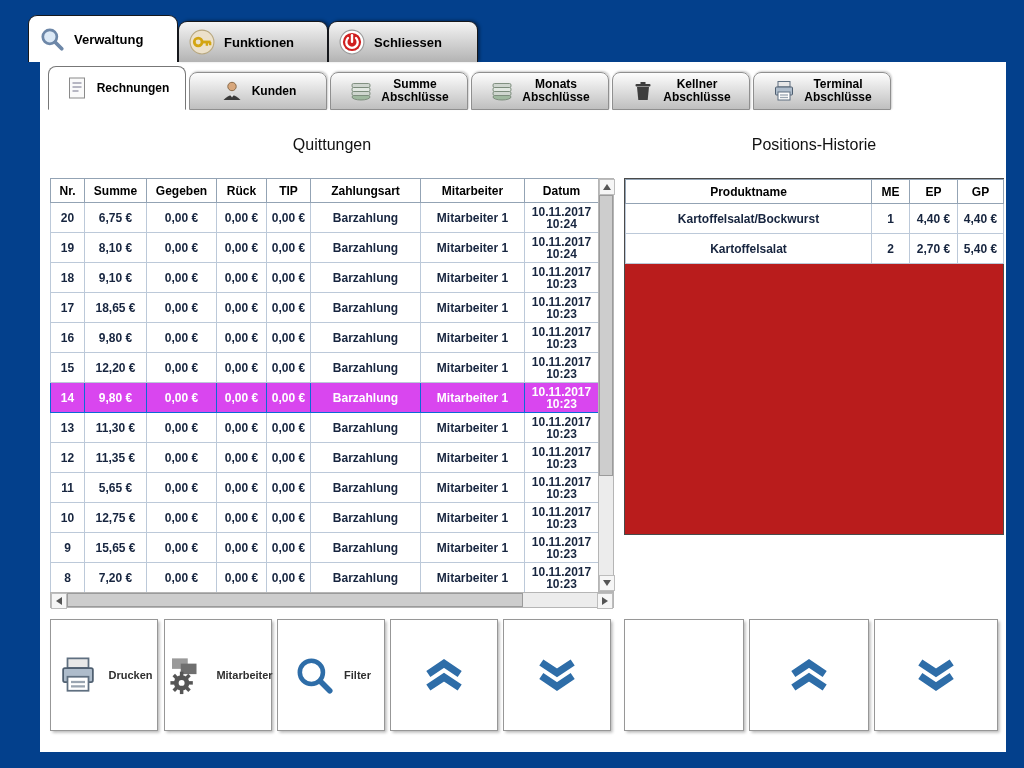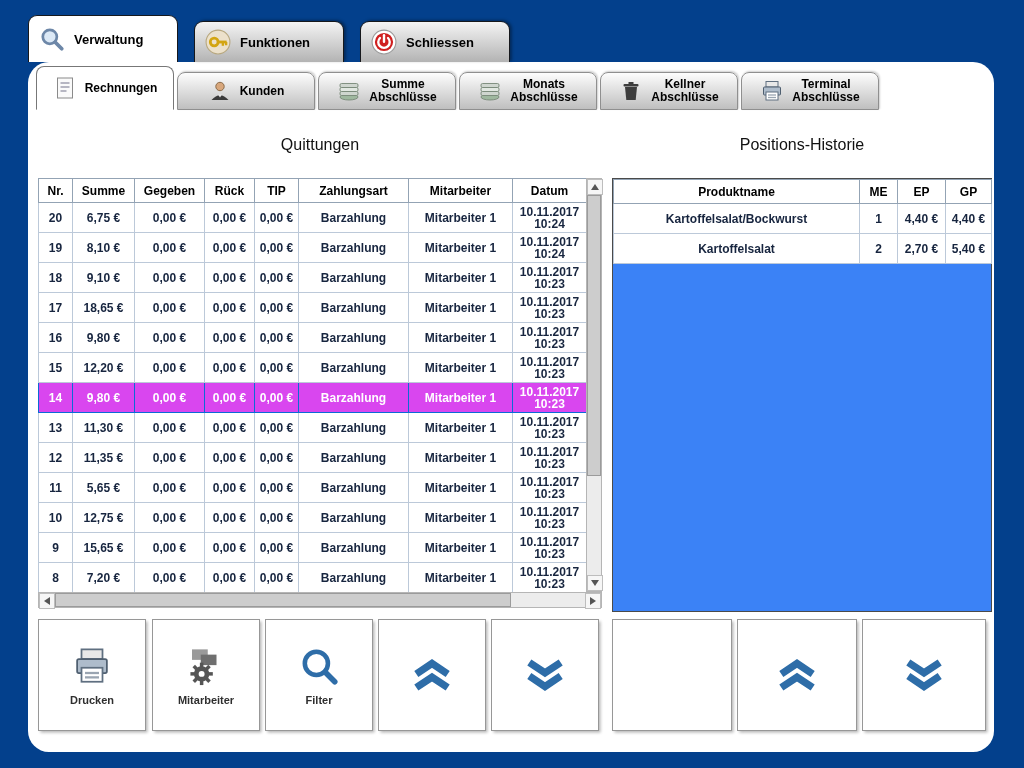--- a/index.html
+++ b/index.html
@@ -3,32 +3,32 @@
 <meta charset="utf-8">
 <style>
   html,body{margin:0;padding:0;}
   body{
     width:1024px;height:768px;position:relative;overflow:hidden;
     background:#03408c;
     font-family:"Liberation Sans", sans-serif;
     -webkit-font-smoothing:antialiased;
   }
   
-  #top-tabs{position:absolute;left:28px;top:16px;height:46px;display:flex;align-items:flex-end;gap:16px;z-index:5;}
+  #top-tabs{position:absolute;left:28px;top:16px;height:46px;display:flex;align-items:flex-end;gap:0;z-index:5;}
   .top-tab{
     height:40px;min-width:118px;display:flex;align-items:center;gap:9px;
     padding:0 20px 0 10px;border:1px solid #16181c;border-bottom:none;
     border-radius:9px 9px 0 0;background:linear-gradient(#f4f4f4,#b3b3b3);
     font-size:13px;font-weight:bold;color:#000;box-shadow:2px -1px 3px rgba(0,0,0,.35);
     cursor:default;
   }
   .top-tab.active{background:#fff;height:46px;box-shadow:none;}
   .top-tab .icon svg{width:26px;height:26px;display:block;}
   
-  #panel{position:absolute;left:28px;top:62px;width:966px;height:690px;background:#fff;border-radius:21px;}
+  #panel{position:absolute;left:40px;top:62px;width:966px;height:690px;background:#fff;}
   
   #sub-tabs{position:absolute;left:8px;top:6px;height:42px;display:flex;align-items:flex-end;gap:3px;}
   .sub-tab{
     height:36px;min-width:116px;display:flex;align-items:center;justify-content:center;gap:8px;
     padding:0 10px;border:1px solid #8f8f8f;border-radius:8px 8px 0 0;
     background:linear-gradient(#fdfdfd,#bfbfbf);
     font-size:12px;font-weight:bold;color:#000;box-shadow:1px -1px 2px rgba(0,0,0,.2);
   }
   .sub-tab.active{background:#fff;height:42px;border-color:#777;border-bottom:1px solid #fff;box-shadow:none;}
   .sub-tab .icon svg{width:24px;height:24px;display:block;}
@@ -43,39 +43,39 @@
   #receipts-table th, #positions-table th{
     height:23px;font-size:12px;font-weight:bold;color:#000;background:#fff;
     border:1px solid #93a3b4;padding:0;text-align:center;overflow:hidden;white-space:nowrap;
   }
   #receipts-table td, #positions-table td{
     height:29px;font-size:12px;font-weight:bold;color:#17253f;background:#fff;
     border:1px solid #bcc9d9;padding:0;text-align:center;overflow:hidden;white-space:nowrap;
   }
   #receipts-table tr.selected td{background:#d946ef;color:#fff;border-color:#0b6bd6;}
   td.datum{font-size:11px;line-height:12px;font-weight:bold;margin-top:47px;}
-  .positions-block{position:absolute;left:584px;top:116px;width:380px;height:434px;background:#3b82f6;border:1px solid #4a4a4a;box-sizing:border-box;}
+  .positions-block{position:absolute;left:584px;top:116px;width:380px;height:357px;background:#b91c1c;border:1px solid #4a4a4a;box-sizing:border-box;}
   #positions-table{width:378px;border:none;border-bottom:1px solid #3c3c3c;}
   
   .vscroll{position:absolute;left:558px;top:116px;width:16px;height:414px;background:#ececec;border:1px solid #b5b5b5;box-sizing:border-box;display:flex;flex-direction:column;}
   .hscroll{position:absolute;left:10px;top:530px;width:564px;height:16px;background:#ececec;border:1px solid #b5b5b5;box-sizing:border-box;display:flex;flex-direction:row;}
   .sb-btn{width:14px;height:14px;background:#f6f6f6;border:1px solid #bdbdbd;display:flex;align-items:center;justify-content:center;flex:0 0 auto;}
   .sb-track{flex:1;position:relative;}
   .vscroll .sb-thumb{position:absolute;left:0;top:0;width:100%;height:74%;background:#cdcdcd;border:1px solid #9b9b9b;box-sizing:border-box;}
   .hscroll .sb-thumb{position:absolute;left:0;top:0;height:100%;width:86%;background:#cdcdcd;border:1px solid #9b9b9b;box-sizing:border-box;}
   .tri{width:0;height:0;display:block;}
   .tri-up{border-left:4px solid transparent;border-right:4px solid transparent;border-bottom:6px solid #555;}
   .tri-down{border-left:4px solid transparent;border-right:4px solid transparent;border-top:6px solid #555;}
   .tri-left{border-top:4px solid transparent;border-bottom:4px solid transparent;border-right:6px solid #555;}
   .tri-right{border-top:4px solid transparent;border-bottom:4px solid transparent;border-left:6px solid #555;}
   
   .big-btn{
     position:absolute;top:557px;height:112px;background:#fff;border:1px solid #979797;
     box-shadow:1.5px 1.5px 3px rgba(0,0,0,.3);box-sizing:border-box;
-    display:flex;flex-direction:column;align-items:center;justify-content:center;gap:7px;
+    display:flex;flex-direction:row;align-items:center;justify-content:center;gap:7px;
   }
   .big-btn .icon svg{width:46px;height:42px;display:block;}
   .big-btn .label{font-size:11px;font-weight:bold;color:#2f2f2f;}
 </style>
 </head>
 <body>
 
 <div id="top-tabs">
     <div class="top-tab active">
       <span class="icon">

